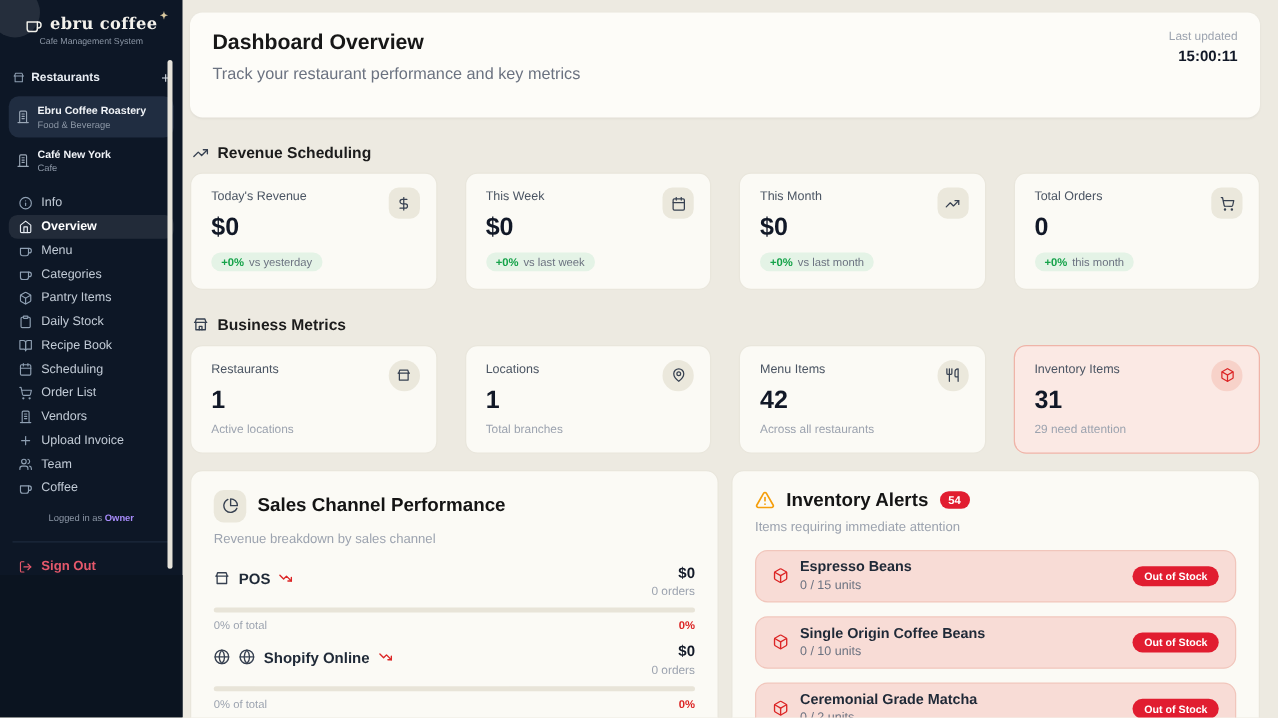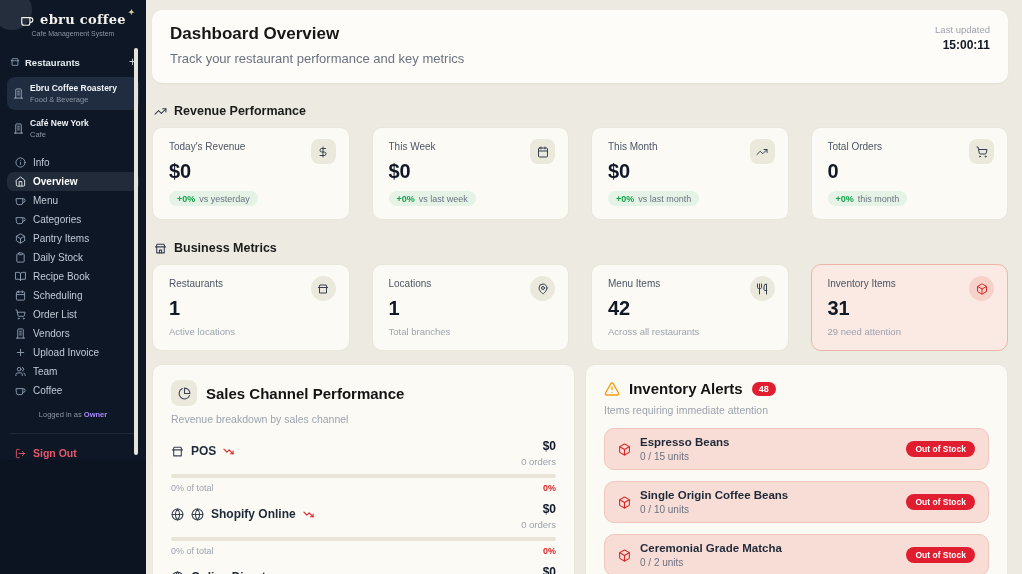--- a/index.html
+++ b/index.html
@@ -30,21 +30,21 @@
   .nav-item.active .nav-icon { color:#e8edf3; }
   .logged { text-align:center; font-size:7.5px; color:#8b96a5; padding:10px 0 6px 0; }
   .logged b { color:#a78bfa; font-weight:700; }
   .sb-divider { border-top:1px solid #1d2a3c; margin:8px 10px; }
   .signout { display:flex; align-items:center; gap:7px; margin:2px 7px; padding:5px 8px; font-size:10.5px; font-weight:700; color:#e5586b; cursor:pointer; }
   .sb-bottom { position:absolute; left:0; right:0; top:460px; bottom:0; background:#0b1420; }
   .sb-scrollbar { position:absolute; left:134px; top:48px; width:4px; height:407px; background:#e6e3da; border-radius:2px; cursor:pointer; z-index:3; }
 
   
   .main { position:absolute; left:146px; top:0; width:876px; height:574px; padding:10px 14px 0 6px; }
-  .hdr-card { background:#fdfcf8; border-radius:10px; padding:14px 18px 17px 18px; display:flex; justify-content:space-between; box-shadow:0 1px 2px rgba(0,0,0,0.05); }
+  .hdr-card { background:#fdfcf8; border-radius:10px; padding:14px 18px 28px 18px; display:flex; justify-content:space-between; box-shadow:0 1px 2px rgba(0,0,0,0.05); }
   .hdr-title { font-size:17px; font-weight:700; color:#171717; }
   .hdr-sub { font-size:13px; color:#6b7280; margin-top:7px; }
   .hdr-right { text-align:right; }
   .hdr-upd-label { font-size:9.5px; color:#9ca3af; }
   .hdr-upd-time { font-size:12px; font-weight:700; color:#111827; margin-top:3px; }
 
   .sect-head { display:flex; align-items:center; gap:7px; margin:21px 2px 0 2px; font-size:12.5px; font-weight:700; color:#1c1c1c; }
   .sect-head .s-ic { color:#374151; display:flex; }
 
   .grid4 { display:grid; grid-template-columns:repeat(4,1fr); gap:22px; margin-top:9px; }
@@ -320,21 +320,21 @@
       </div>
     </div>
 
     <div class="sect-head">
       <span class="s-ic">
           <svg width="13" height="13" viewBox="0 0 24 24" fill="none" stroke="currentColor" stroke-width="2" stroke-linecap="round" stroke-linejoin="round">
             <path d="m22 7-8.5 8.5-5-5L2 17"></path>
             <path d="M16 7h6v6"></path>
           </svg>
         </span>
-      <span>Revenue Performance</span>
+      <span>Revenue Scheduling</span>
     </div>
     <div class="grid4">
       <div class="card">
         <div class="c-label">Today's Revenue</div>
         <div class="chip">
             <svg width="12" height="12" viewBox="0 0 24 24" fill="none" stroke="currentColor" stroke-width="2" stroke-linecap="round" stroke-linejoin="round">
               <line x1="12" y1="2" x2="12" y2="22"></line>
               <path d="M17 5H9.5a3.5 3.5 0 0 0 0 7h5a3.5 3.5 0 0 1 0 7H6"></path>
             </svg>
           </div>
@@ -571,21 +571,21 @@
       <section class="panel">
         <div class="p-head">
           <span class="warn-ic">
               <svg width="16" height="16" viewBox="0 0 24 24" fill="none" stroke="currentColor" stroke-width="2" stroke-linecap="round" stroke-linejoin="round">
                 <path d="m21.73 18-8-14a2 2 0 0 0-3.48 0l-8 14A2 2 0 0 0 4 21h16a2 2 0 0 0 1.73-3Z"></path>
                 <path d="M12 9v4"></path>
                 <path d="M12 17h.01"></path>
               </svg>
             </span>
           <span class="p-title">Inventory Alerts</span>
-          <span class="p-badge">48</span>
+          <span class="p-badge">54</span>
         </div>
         <div class="p-sub">Items requiring immediate attention</div>
 
         <div class="alerts">
           <div class="alert-item">
             <div class="ai-left">
               <span class="ai-ic">
                   <svg width="13" height="13" viewBox="0 0 24 24" fill="none" stroke="currentColor" stroke-width="2" stroke-linecap="round" stroke-linejoin="round">
                     <path d="M21 16V8a2 2 0 0 0-1-1.73l-7-4a2 2 0 0 0-2 0l-7 4A2 2 0 0 0 3 8v8a2 2 0 0 0 1 1.73l7 4a2 2 0 0 0 2 0l7-4A2 2 0 0 0 21 16z"></path>
                     <path d="M3.3 7 12 12l8.7-5"></path>

